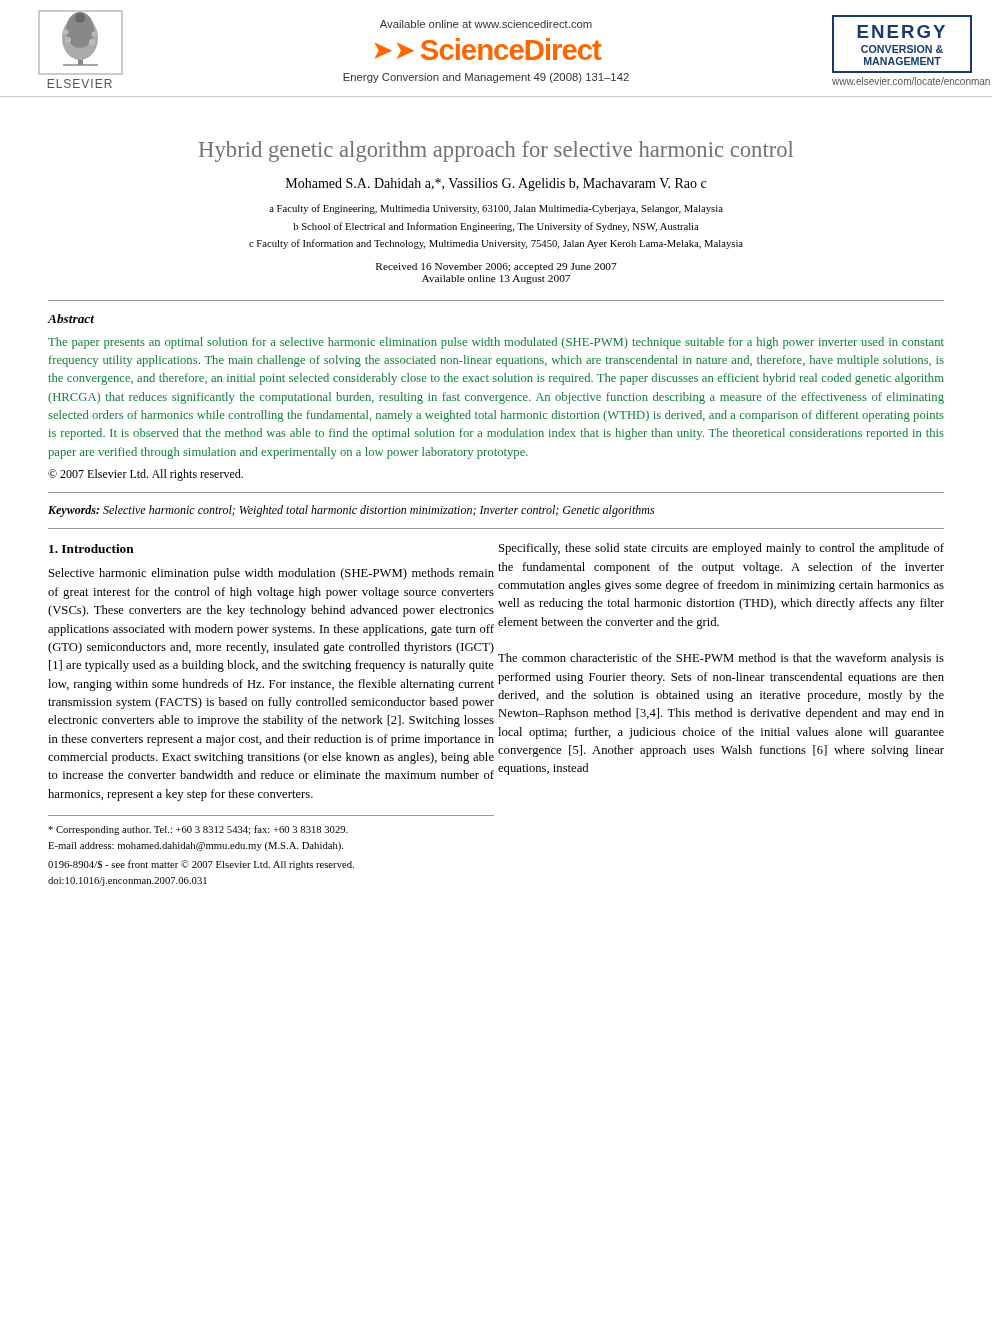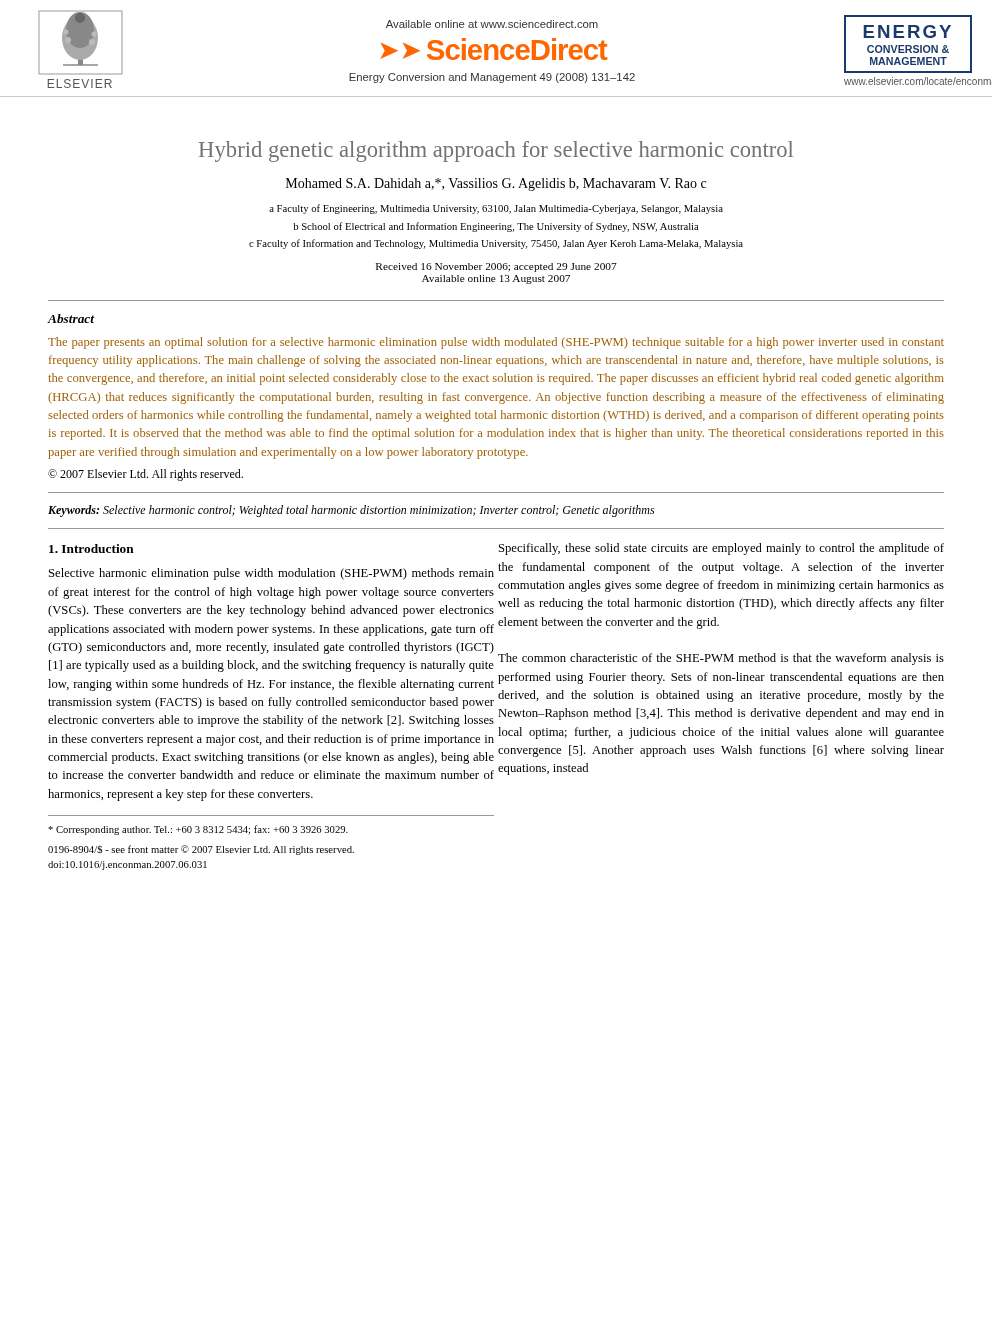--- a/index.html
+++ b/index.html
@@ -28,21 +28,21 @@
       border-bottom: 1px solid #ccc;
     }
     .header-left {
       width: 120px;
     }
     .header-center {
       text-align: center;
       flex: 1;
     }
     .header-right {
-      width: 128px;
+      width: 140px;
       text-align: right;
     }
     .elsevier-logo {
       display: flex;
       flex-direction: column;
       align-items: center;
     }
     .elsevier-text {
       font-size: 9pt;
       font-family: Arial, sans-serif;
@@ -142,21 +142,21 @@
       font-size: 10pt;
       font-weight: bold;
       font-style: italic;
       margin-bottom: 6px;
     }
 
     .abstract-text {
       font-size: 9.5pt;
       text-align: justify;
       line-height: 1.45;
-      color: #a16207;
+      color: #15803d;
     }
 
     .copyright {
       font-size: 9pt;
       margin-top: 6px;
     }
 
     .keywords {
       font-size: 9pt;
       margin-top: 8px;
@@ -296,21 +296,22 @@
 
     <hr class="section-rule">
 
     <div class="two-col">
 
       <div class="col-left">
         <div class="section-heading">1. Introduction</div>
         <p>Selective harmonic elimination pulse width modulation (SHE-PWM) methods remain of great interest for the control of high voltage high power voltage source converters (VSCs). These converters are the key technology behind advanced power electronics applications associated with modern power systems. In these applications, gate turn off (GTO) semiconductors and, more recently, insulated gate controlled thyristors (IGCT) [1] are typically used as a building block, and the switching frequency is naturally quite low, ranging within some hundreds of Hz. For instance, the flexible alternating current transmission system (FACTS) is based on fully controlled semiconductor based power electronic converters able to improve the stability of the network [2]. Switching losses in these converters represent a major cost, and their reduction is of prime importance in commercial products. Exact switching transitions (or else known as angles), being able to increase the converter bandwidth and reduce or eliminate the maximum number of harmonics, represent a key step for these converters.</p>
 
         <div class="footnote-section">
-          <div>* Corresponding author. Tel.: +60 3 8312 5434; fax: +60 3 3926 3029.</div>
+          <div>* Corresponding author. Tel.: +60 3 8312 5434; fax: +60 3 8318 3029.</div>
+          <div>E-mail address: mohamed.dahidah@mmu.edu.my (M.S.A. Dahidah).</div>
         </div>
         <div class="doi-section">
           <div>0196-8904/$ - see front matter © 2007 Elsevier Ltd. All rights reserved.</div>
           <div>doi:10.1016/j.enconman.2007.06.031</div>
         </div>
       </div>
 
       <div class="col-right">
         <p>Specifically, these solid state circuits are employed mainly to control the amplitude of the fundamental component of the output voltage. A selection of the inverter commutation angles gives some degree of freedom in minimizing certain harmonics as well as reducing the total harmonic distortion (THD), which directly affects any filter element between the converter and the grid.</p>
         <br>

